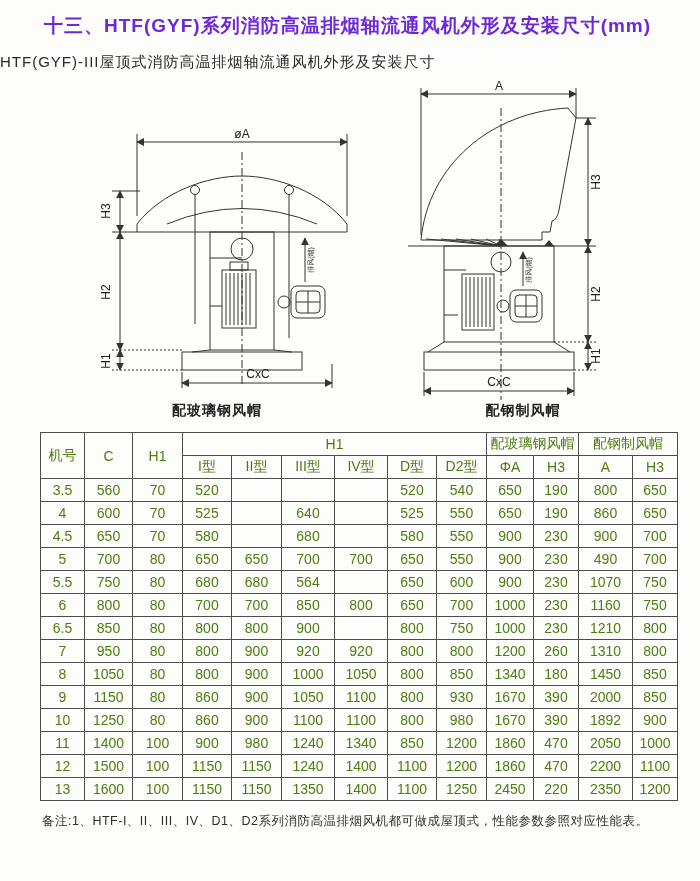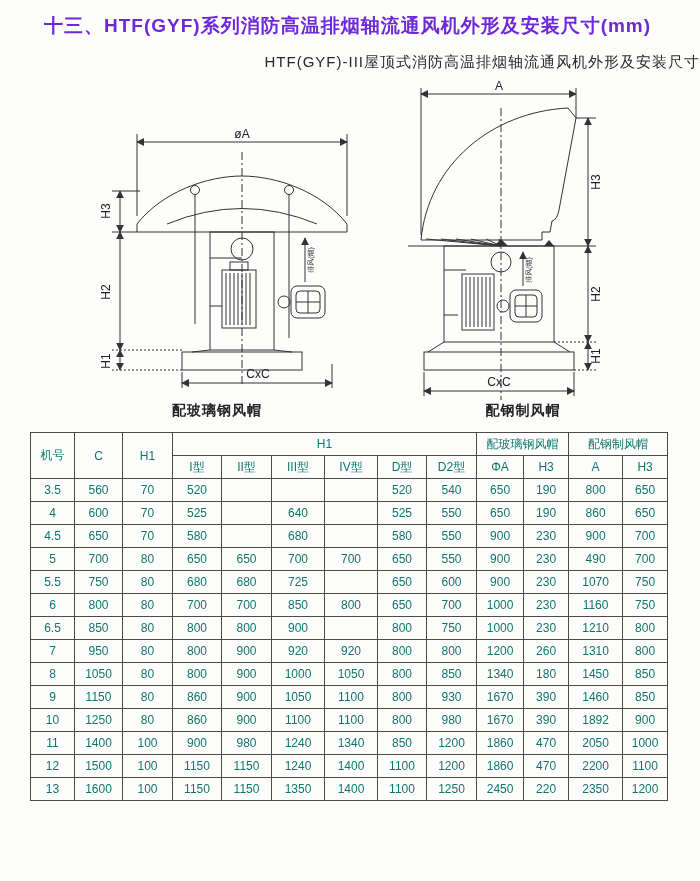--- a/index.html
+++ b/index.html
@@ -6,37 +6,37 @@
   body { background:#e8e8e8; font-family:"Liberation Sans","DejaVu Sans",sans-serif; }
   .page {
     position:relative; width:700px; height:881px; margin:0 auto;
     background:#fdfdfc; color:#2b2b2b; overflow:hidden;
   }
   .page-title {
     position:absolute; left:44px; top:13px; font-size:19px; font-weight:bold;
     letter-spacing:1px; color:#6d28d9; white-space:nowrap;
   }
   .page-subtitle {
-    position:absolute; left:0; top:53px; width:700px; text-align:right;
+    position:absolute; left:0; top:53px; width:700px; text-align:left;
     font-size:15px; font-weight:normal; color:#2a2a2a; letter-spacing:1px;
   }
   .diagram { position:absolute; }
   .diagram-left  { left:92px;  top:96px;  }
   .diagram-right { left:396px; top:80px;  }
   .diagram svg { display:block; }
   .caption {
     position:absolute; top:402px; width:150px; text-align:center;
     font-size:14px; font-weight:bold; color:#222; letter-spacing:1px;
   }
   .caption-left  { left:142px; }
   .caption-right { left:448px; }
   table.dims {
-    position:absolute; left:30px; top:432px; width:622px;
+    position:absolute; left:40px; top:432px; width:622px;
     border-collapse:collapse; table-layout:fixed;
-    font-size:12px; color:#0f766e;
+    font-size:14px; color:#4d7c0f;
   }
   table.dims th, table.dims td {
     border:1px solid #4c4c4c; text-align:center; vertical-align:middle;
     height:23px; padding:0 1px; font-weight:normal; overflow:hidden; white-space:nowrap;
   }
   .notes {
     position:absolute; left:42px; top:810px; width:620px;
     font-size:12.5px; color:#2e2e2e; line-height:1.8; letter-spacing:0.5px;
   }
   .notes .note-indent { padding-left:33px; }
@@ -295,21 +295,21 @@
           <td>230</td>
           <td>490</td>
           <td>700</td>
         </tr>
         <tr>
           <td>5.5</td>
           <td>750</td>
           <td>80</td>
           <td>680</td>
           <td>680</td>
-          <td>725</td>
+          <td>564</td>
           <td></td>
           <td>650</td>
           <td>600</td>
           <td>900</td>
           <td>230</td>
           <td>1070</td>
           <td>750</td>
         </tr>
         <tr>
           <td>6</td>
@@ -376,21 +376,21 @@
           <td>1150</td>
           <td>80</td>
           <td>860</td>
           <td>900</td>
           <td>1050</td>
           <td>1100</td>
           <td>800</td>
           <td>930</td>
           <td>1670</td>
           <td>390</td>
-          <td>1460</td>
+          <td>2000</td>
           <td>850</td>
         </tr>
         <tr>
           <td>10</td>
           <td>1250</td>
           <td>80</td>
           <td>860</td>
           <td>900</td>
           <td>1100</td>
           <td>1100</td>
@@ -443,15 +443,16 @@
           <td>1250</td>
           <td>2450</td>
           <td>220</td>
           <td>2350</td>
           <td>1200</td>
         </tr>
       </tbody>
   </table>
 
   <div class="notes">
+    <div>备注:1、HTF-I、II、III、IV、D1、D2系列消防高温排烟风机都可做成屋顶式，性能参数参照对应性能表。</div>
   </div>
 
 </div>
 
 </body></html>

